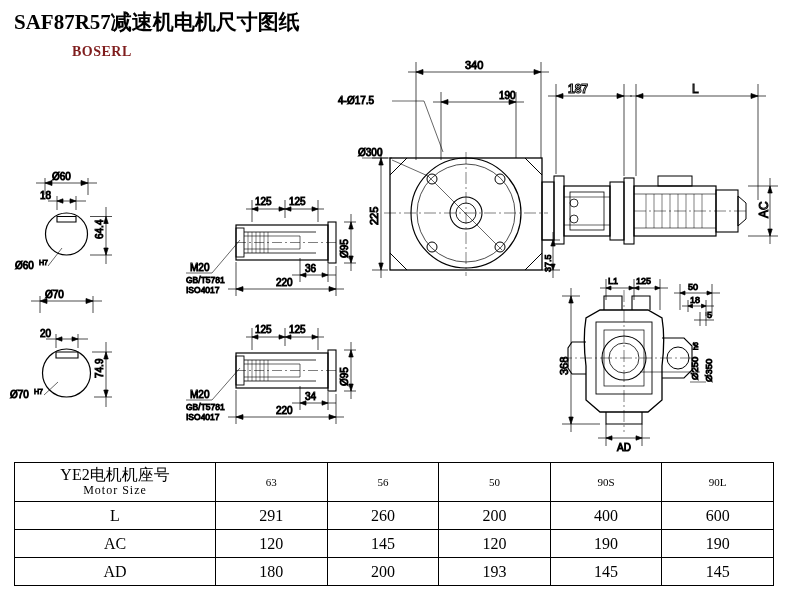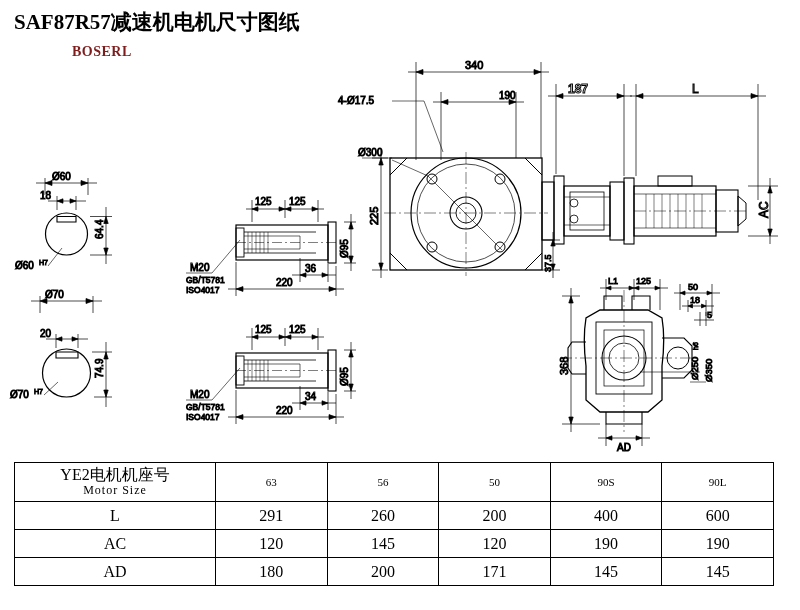--- a/index.html
+++ b/index.html
@@ -534,18 +534,18 @@
       <td>120</td>
       <td>145</td>
       <td>120</td>
       <td>190</td>
       <td>190</td>
     </tr>
     <tr>
       <td class="rowhead">AD</td>
       <td>180</td>
       <td>200</td>
-      <td>171</td>
+      <td>193</td>
       <td>145</td>
       <td>145</td>
     </tr>
   </tbody>
 </table>
 
 </body></html>

